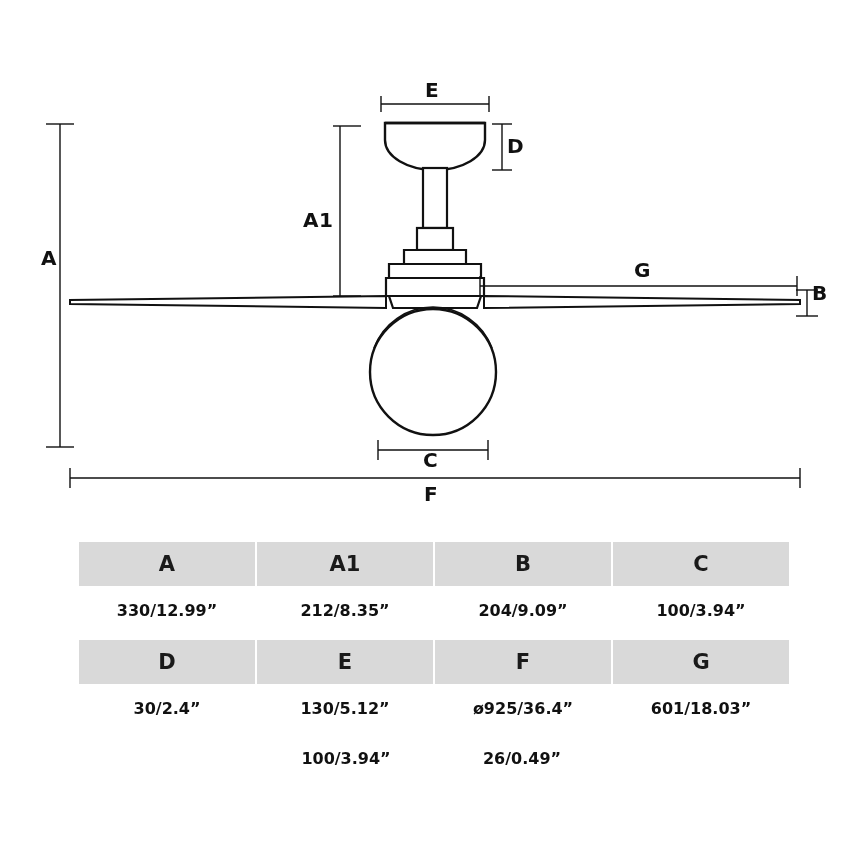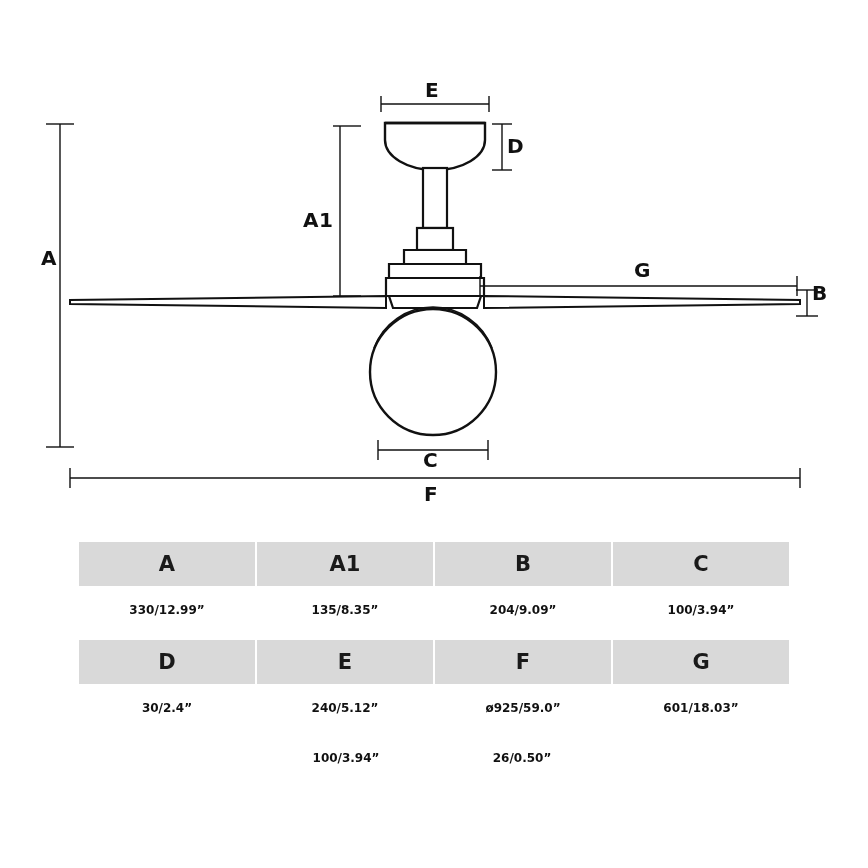--- a/index.html
+++ b/index.html
@@ -54,21 +54,21 @@
   }
   table.spec tr.head td {
     background: #d9d9d9;
     font-weight: bold;
     font-size: 21px;
     border: 2px solid #ffffff;
   }
   table.spec tr.val td {
     background: #ffffff;
     font-weight: bold;
-    font-size: 12px;
+    font-size: 16px;
     color: #111;
   }
   table.spec.downrod td {
     width: 174px;
   }
   .gap6 { height: 6px; }
 </style>
 </head>
 <body>
 
@@ -148,51 +148,51 @@
     <table class="spec">
       <tbody>
           <tr class="head">
         <td>A</td>
         <td>A1</td>
         <td>B</td>
         <td>C</td>
       </tr>
       <tr class="val">
         <td>330/12.99”</td>
-        <td>135/8.35”</td>
+        <td>212/8.35”</td>
         <td>204/9.09”</td>
         <td>100/3.94”</td>
       </tr>
     </tbody>
       </table>
 
     <div class="gap6"></div>
 
     <table class="spec">
       <tbody>
           <tr class="head">
         <td>D</td>
         <td>E</td>
         <td>F</td>
         <td>G</td>
       </tr>
       <tr class="val">
         <td>30/2.4”</td>
-        <td>240/5.12”</td>
-        <td>ø925/59.0”</td>
+        <td>130/5.12”</td>
+        <td>ø925/36.4”</td>
         <td>601/18.03”</td>
       </tr>
     </tbody>
       </table>
 
     <div class="gap6"></div>
 
     <table class="spec downrod">
       <tbody>
       <tr class="val">
         <td>100/3.94”</td>
-        <td>26/0.50”</td>
+        <td>26/0.49”</td>
       </tr>
     </tbody>
       </table>
 
   </div>
 </div>
 
 </body></html>

